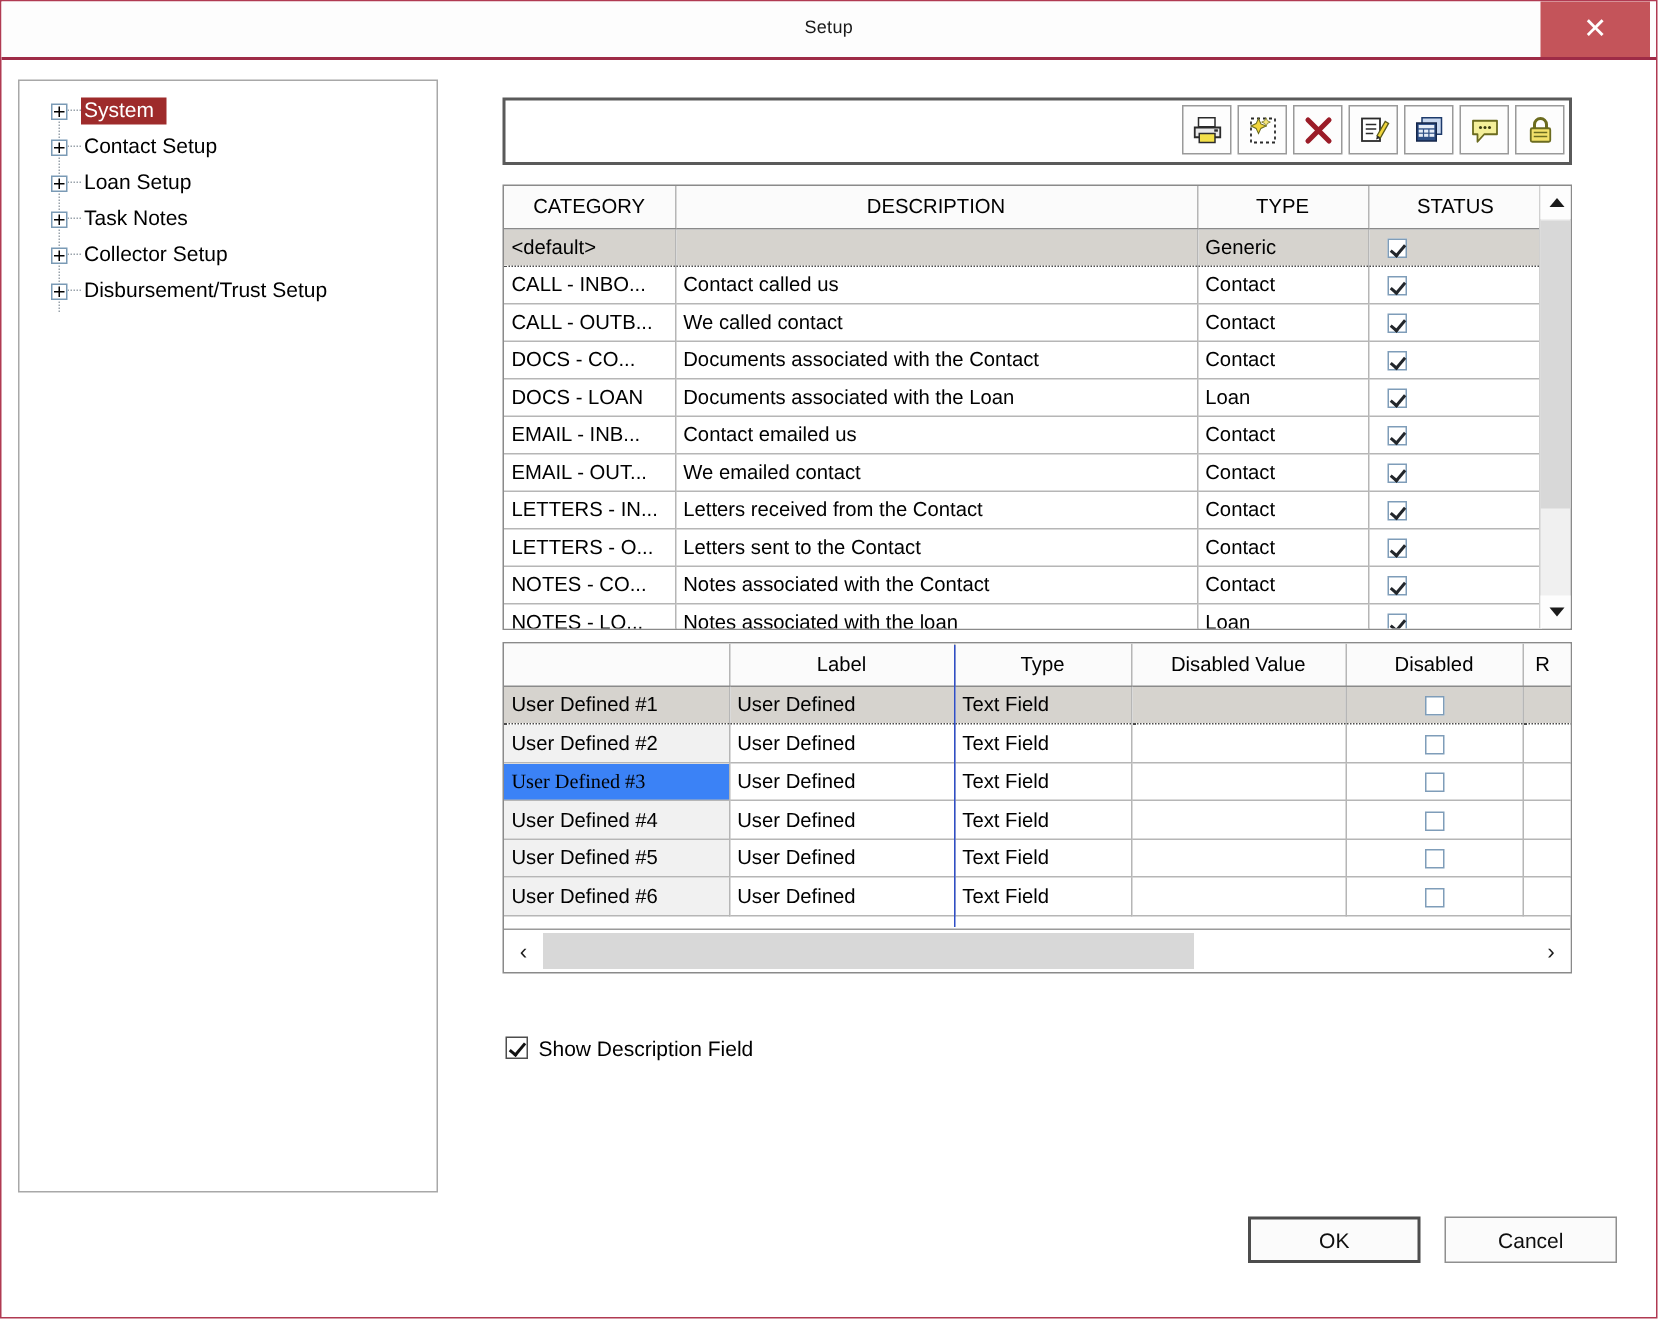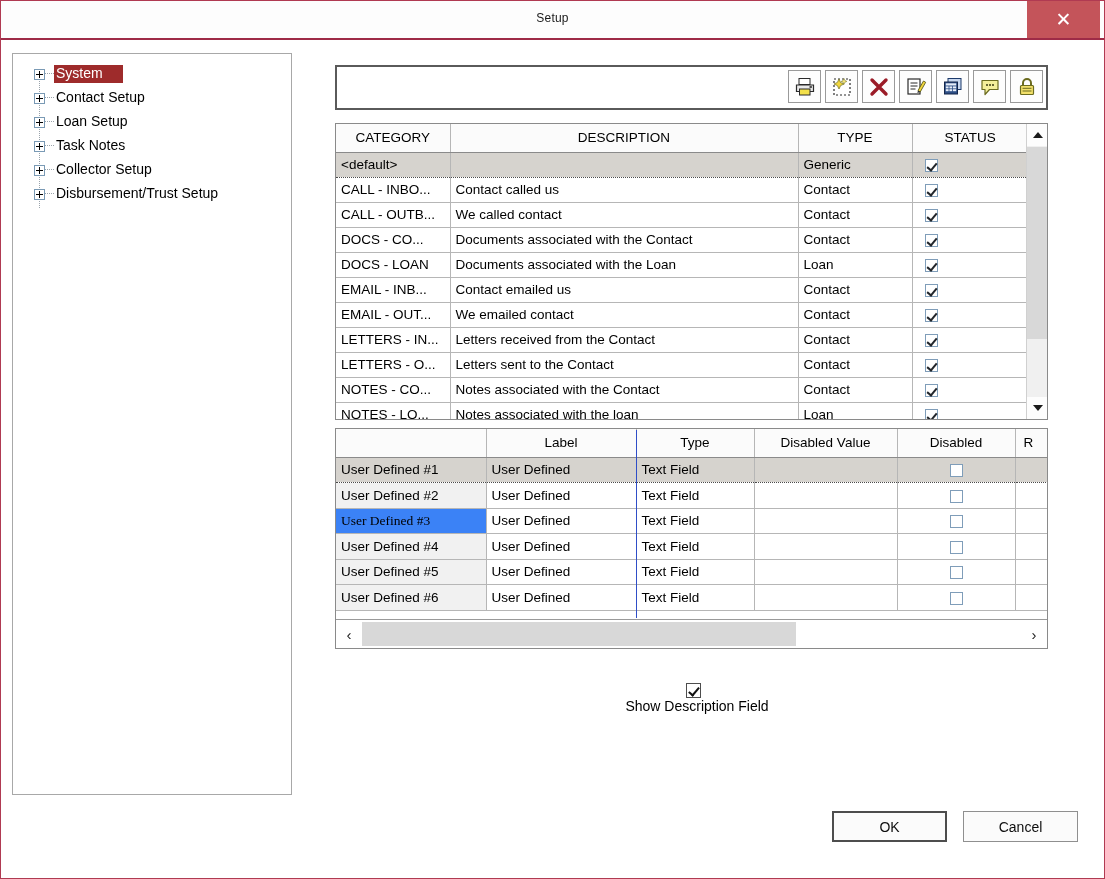--- a/index.html
+++ b/index.html
@@ -106,21 +106,21 @@
     width: 1px; height: 7px;
     background: #000;
   }
   .tree-dash {
     width: 9px; height: 1px;
     border-top: 1px dotted #9aa3ab;
     flex: 0 0 auto;
   }
   .tree-label {
     font-size: 14px;
-    padding: 1px 20px 2px 2px;
+    padding: 1px 8px 2px 2px;
     white-space: nowrap;
     line-height: 1.1;
   }
   .tree-label.selected {
     background: #9e2b2b;
     color: #ffffff;
   }
   
   #tree-connector {
     position: absolute;
@@ -332,21 +332,20 @@
   
   #options {
     margin-top: 34px;
     padding-left: 2px;
   }
   .opt-row {
     display: flex;
     align-items: center;
     height: 31px;
     cursor: pointer;
-    flex-direction: column;
   }
   .opt-box {
     width: 15px; height: 15px;
     border: 1px solid #4d4d4d;
     background: #ffffff;
     position: relative;
     flex: 0 0 auto;
     box-sizing: border-box;
   }
   .opt-box.checked::after {

